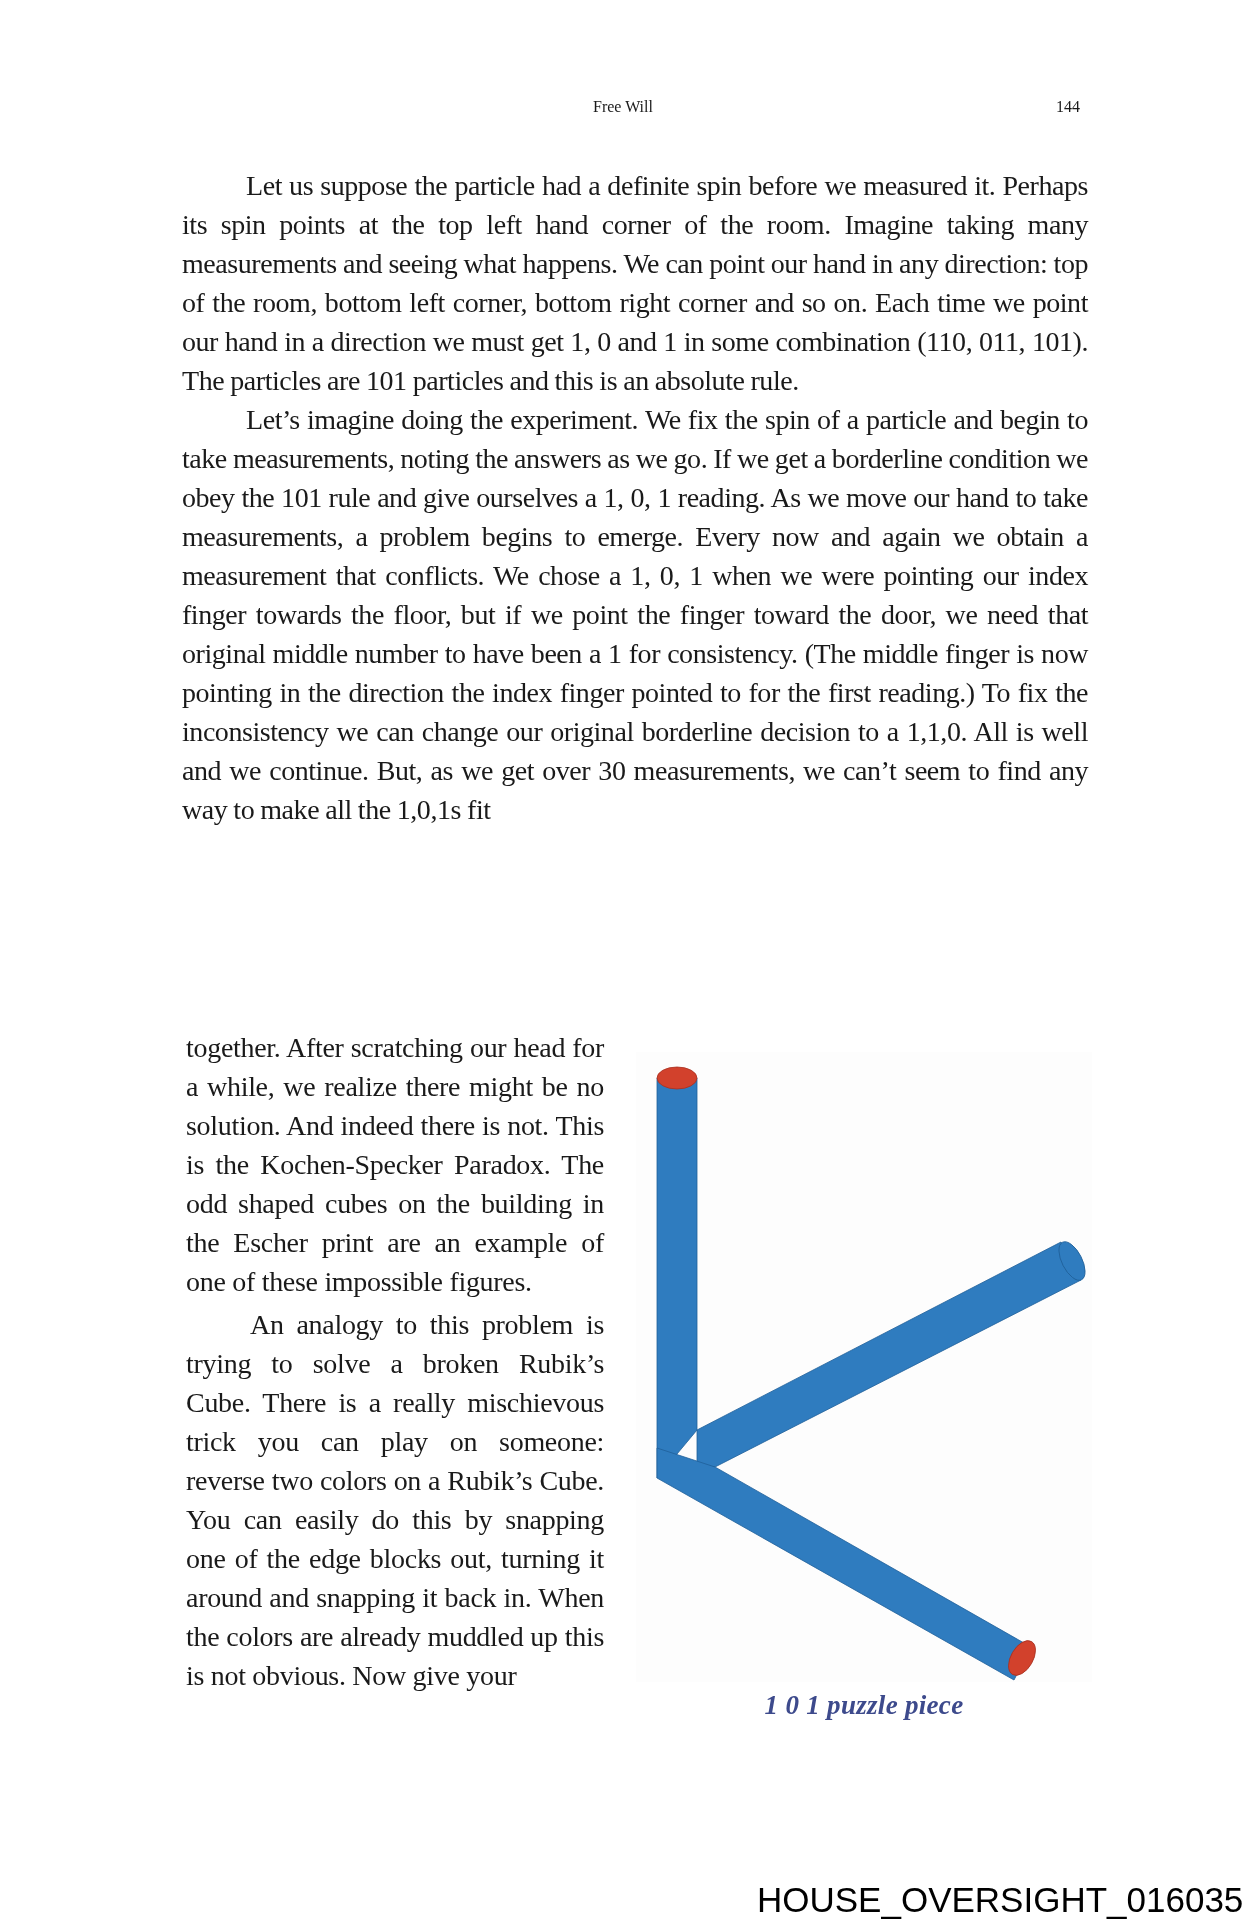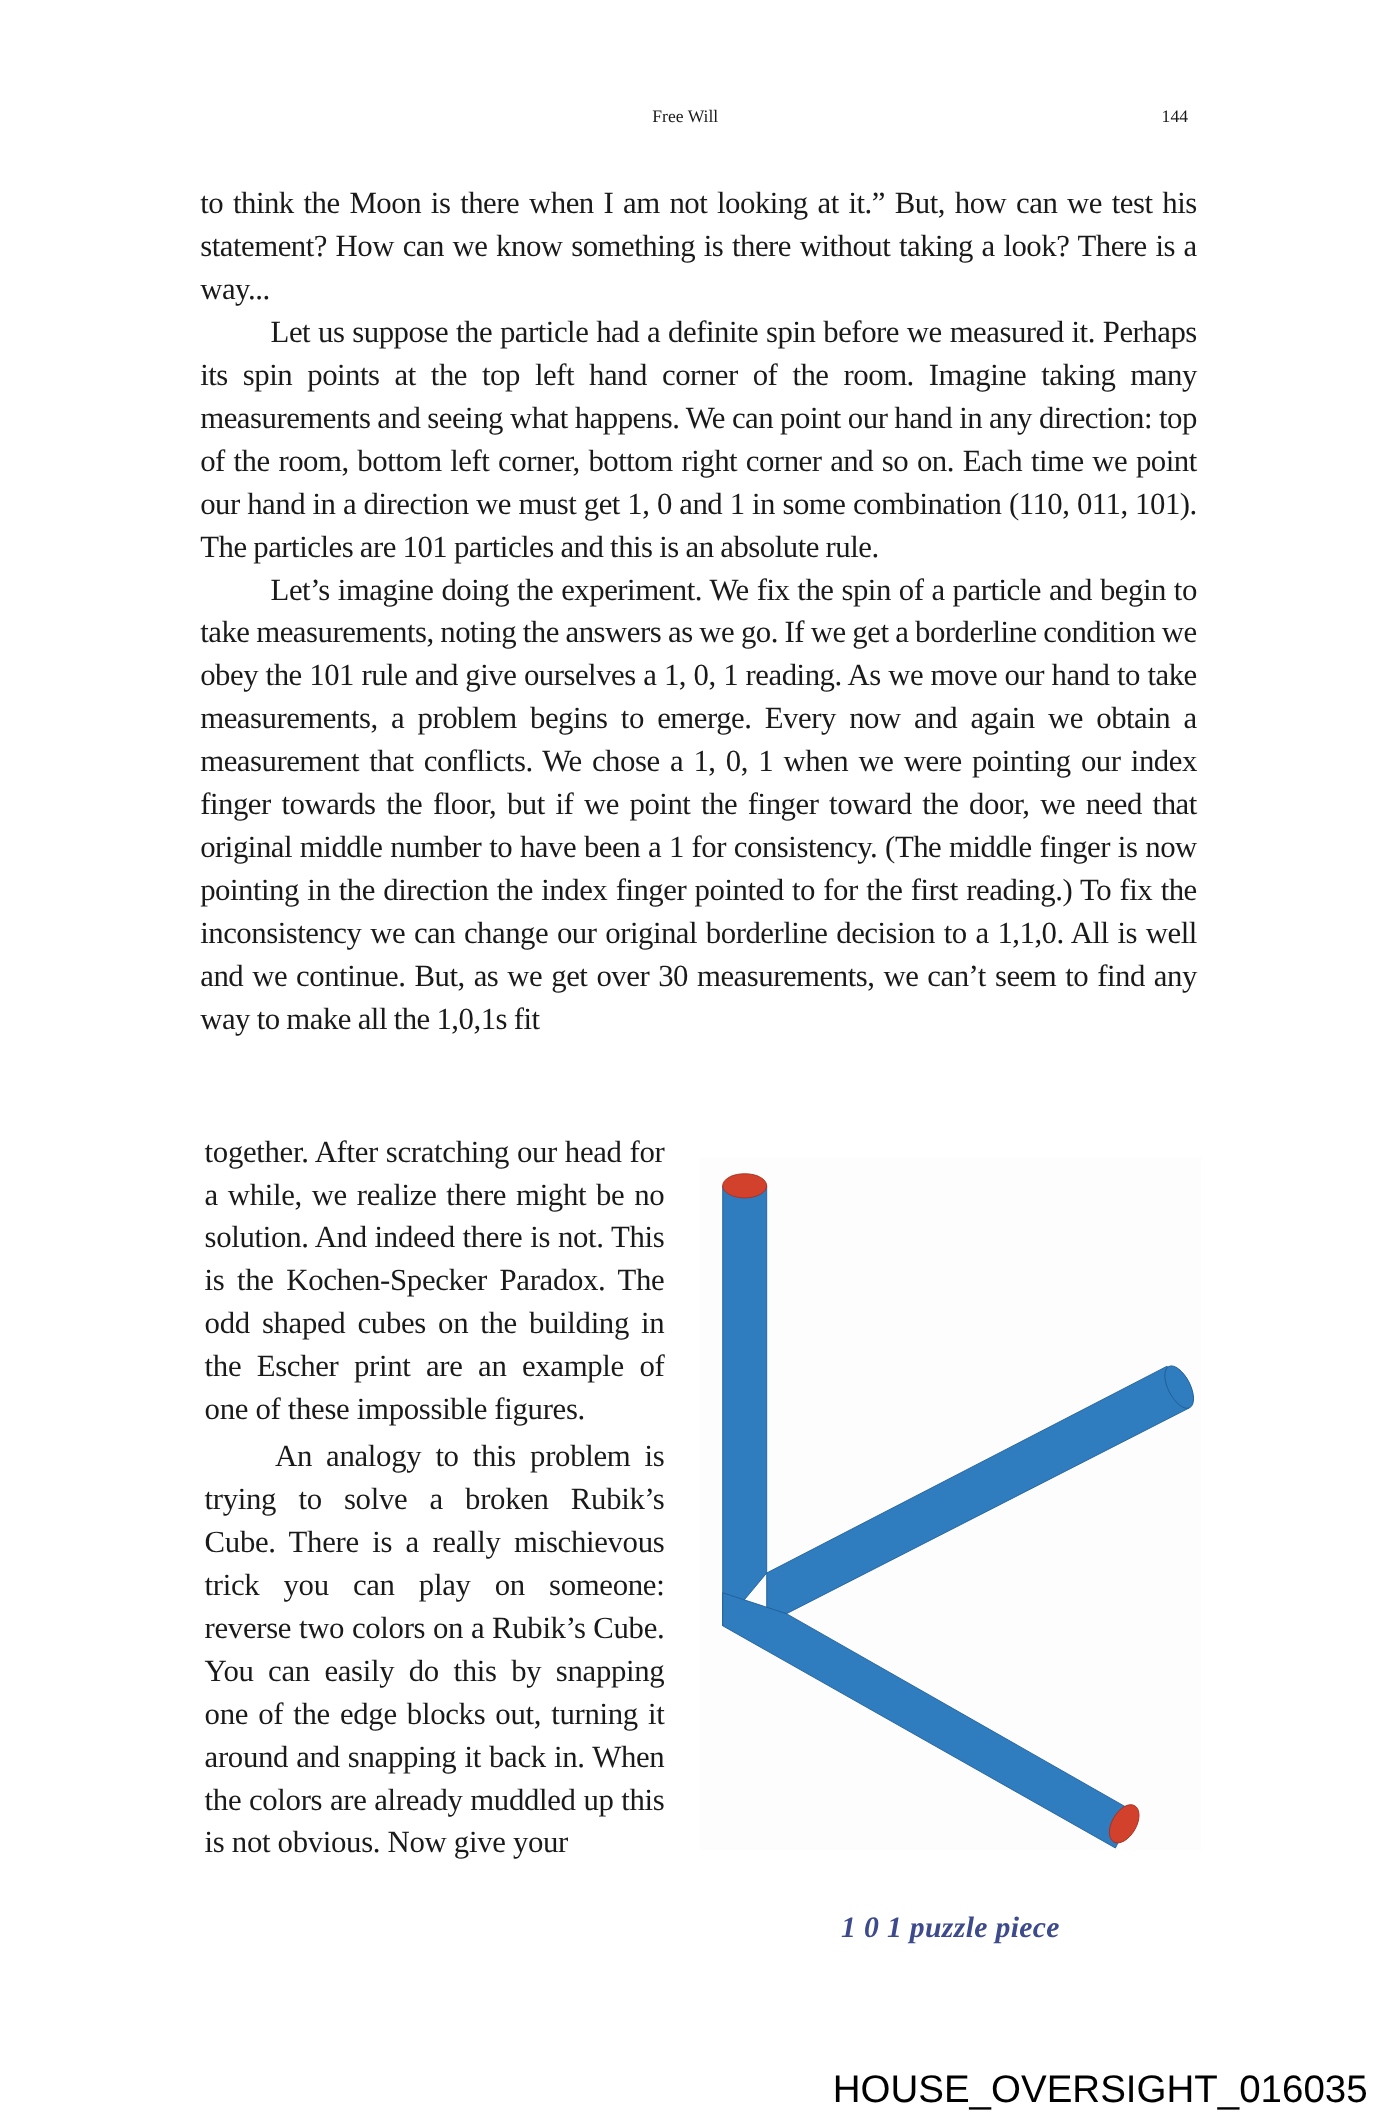--- a/index.html
+++ b/index.html
@@ -103,21 +103,20 @@
   </style>
 </head>
 <body>
 
 <div class="running-head">
   <span class="running-title">Free Will</span>
   <span class="page-number">144</span>
 </div>
 
 <div class="body-text">
-  <p>to think the Moon is there when I am not looking at it.” But, how can we test his statement? How can we know something is there without taking a look? There is a way...</p>
   <p class="indent">Let us suppose the particle had a definite spin before we measured it. Perhaps its spin points at the top left hand corner of the room. Imagine taking many measurements and seeing what happens. We can point our hand in any direction: top of the room, bottom left corner, bottom right corner and so on. Each time we point our hand in a direction we must get 1, 0 and 1 in some combination (110, 011, 101). The particles are 101 particles and this is an absolute rule.</p>
   <p class="indent">Let’s imagine doing the experiment. We fix the spin of a particle and begin to take measurements, noting the answers as we go. If we get a borderline condition we obey the 101 rule and give ourselves a 1, 0, 1 reading. As we move our hand to take measurements, a problem begins to emerge. Every now and again we obtain a measurement that conflicts. We chose a 1, 0, 1 when we were pointing our index finger towards the floor, but if we point the finger toward the door, we need that original middle number to have been a 1 for consistency. (The middle finger is now pointing in the direction the index finger pointed to for the first reading.) To fix the inconsistency we can change our original borderline decision to a 1,1,0. All is well and we continue. But, as we get over 30 measurements, we can’t seem to find any way to make all the 1,0,1s fit</p>
 </div>
 
 <div class="narrow-col">
   <p>together. After scratching our head for a while, we realize there might be no solution. And indeed there is not. This is the Kochen-Specker Paradox. The odd shaped cubes on the building in the Escher print are an example of one of these impossible figures.</p>
   <p class="indent">An analogy to this problem is trying to solve a broken Rubik’s Cube. There is a really mischievous trick you can play on someone: reverse two colors on a Rubik’s Cube. You can easily do this by snapping one of the edge blocks out, turning it around and snapping it back in. When the colors are already muddled up this is not obvious. Now give your</p>
 </div>
 
 <div class="figure">
@@ -128,15 +127,15 @@
     <polygon class="rod" points="61,378 425,190 445,228 79,415 61,415" fill="#2f7cbf" stroke="#1f5f99" stroke-width="0.8"></polygon>
     <ellipse class="rod" cx="436" cy="209" rx="10" ry="21" transform="rotate(-27 436 209)" fill="#2f7cbf" stroke="#1f5f99" stroke-width="0.8"></ellipse>
 
     <polygon class="rod" points="21,426 21,396 79,415 395,595 378,628" fill="#2f7cbf" stroke="#1f5f99" stroke-width="0.8"></polygon>
 
     <ellipse class="cap" cx="41" cy="26" rx="20" ry="11" fill="#d2412c" stroke="#a8301f" stroke-width="0.8"></ellipse>
     <ellipse class="cap" cx="386" cy="606" rx="11" ry="19" transform="rotate(30 386 606)" fill="#d2412c" stroke="#a8301f" stroke-width="0.8"></ellipse>
   </svg>
 </div>
 
-<div class="caption" style="color: rgb(61, 74, 140); margin-top: 47px;">1 0 1 puzzle piece</div>
+<div class="caption" style="color: rgb(61, 74, 140);">1 0 1 puzzle piece</div>
 
 <div class="bates-stamp">HOUSE_OVERSIGHT_016035</div>
 
 </body></html>

